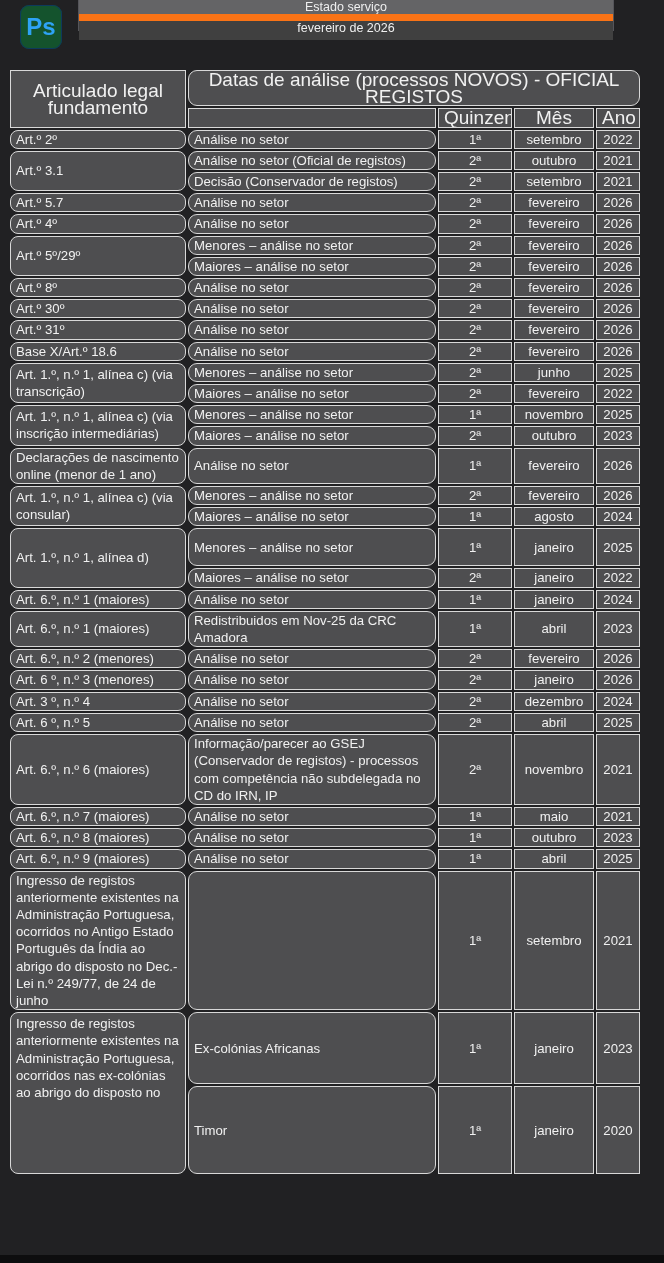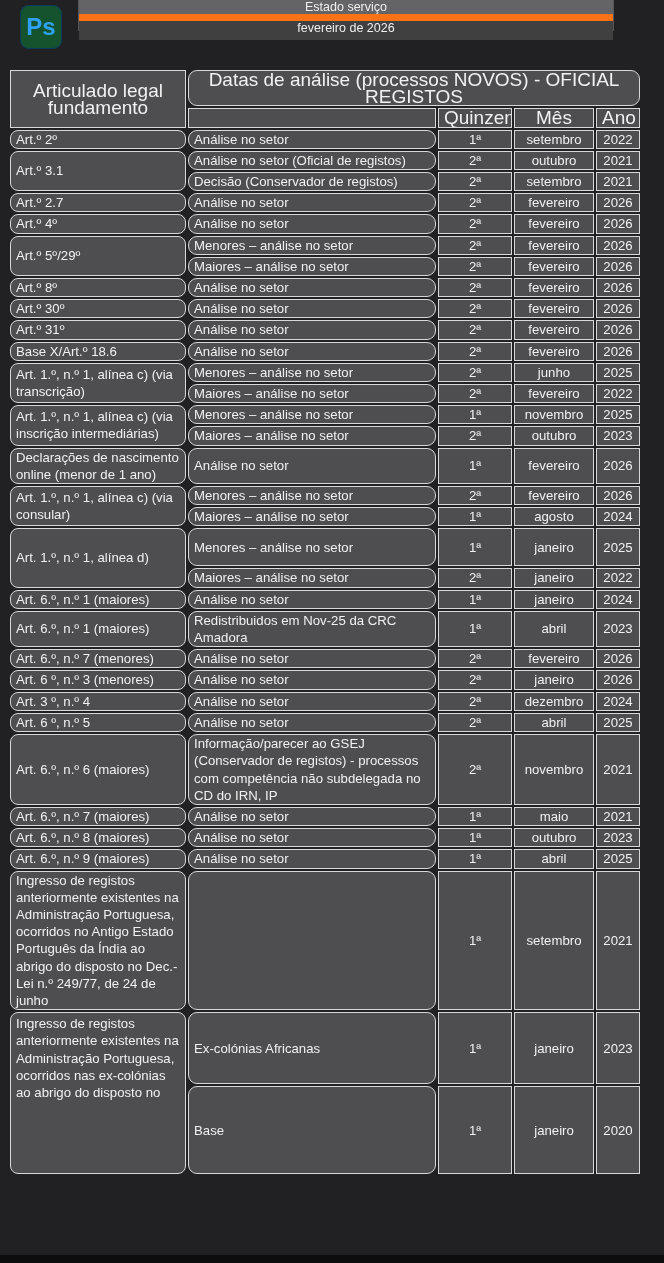--- a/index.html
+++ b/index.html
@@ -107,21 +107,21 @@
           <td class="c">outubro</td>
           <td class="c">2021</td>
         </tr>
         <tr>
           <td class="desc">Decisão (Conservador de registos)</td>
           <td class="c">2ª</td>
           <td class="c">setembro</td>
           <td class="c">2021</td>
         </tr>
         <tr>
-          <td rowspan="1" class="article">Art.º 2.7</td>
+          <td rowspan="1" class="article">Art.º 5.7</td>
           <td class="desc">Análise no setor</td>
           <td class="c">2ª</td>
           <td class="c">fevereiro</td>
           <td class="c">2026</td>
         </tr>
         <tr>
           <td rowspan="1" class="article">Art.º 4º</td>
           <td class="desc">Análise no setor</td>
           <td class="c">2ª</td>
           <td class="c">fevereiro</td>
@@ -235,21 +235,21 @@
           <td class="c">2024</td>
         </tr>
         <tr>
           <td rowspan="1" class="article">Art. 6.º, n.º 1 (maiores)</td>
           <td class="desc bold">Redistribuidos em Nov-25 da CRC Amadora</td>
           <td class="c">1ª</td>
           <td class="c">abril</td>
           <td class="c">2023</td>
         </tr>
         <tr>
-          <td rowspan="1" class="article">Art. 6.º, n.º 7 (menores)</td>
+          <td rowspan="1" class="article">Art. 6.º, n.º 2 (menores)</td>
           <td class="desc">Análise no setor</td>
           <td class="c">2ª</td>
           <td class="c">fevereiro</td>
           <td class="c">2026</td>
         </tr>
         <tr>
           <td rowspan="1" class="article">Art. 6 º, n.º 3 (menores)</td>
           <td class="desc">Análise no setor</td>
           <td class="c">2ª</td>
           <td class="c">janeiro</td>
@@ -305,21 +305,21 @@
           <td class="c">2021</td>
         </tr>
         <tr style="height: 72px;">
           <td rowspan="2" class="article vtop">Ingresso de registos anteriormente existentes na Administração Portuguesa, ocorridos nas ex-colónias ao abrigo do disposto no</td>
           <td class="desc">Ex-colónias Africanas</td>
           <td class="c">1ª</td>
           <td class="c">janeiro</td>
           <td class="c">2023</td>
         </tr>
         <tr style="height: 88px;">
-          <td class="desc">Base</td>
+          <td class="desc">Timor</td>
           <td class="c">1ª</td>
           <td class="c">janeiro</td>
           <td class="c">2020</td>
         </tr>
       </tbody>
   </table>
 
   <div class="bottom-strip"></div>
 </div>
 

